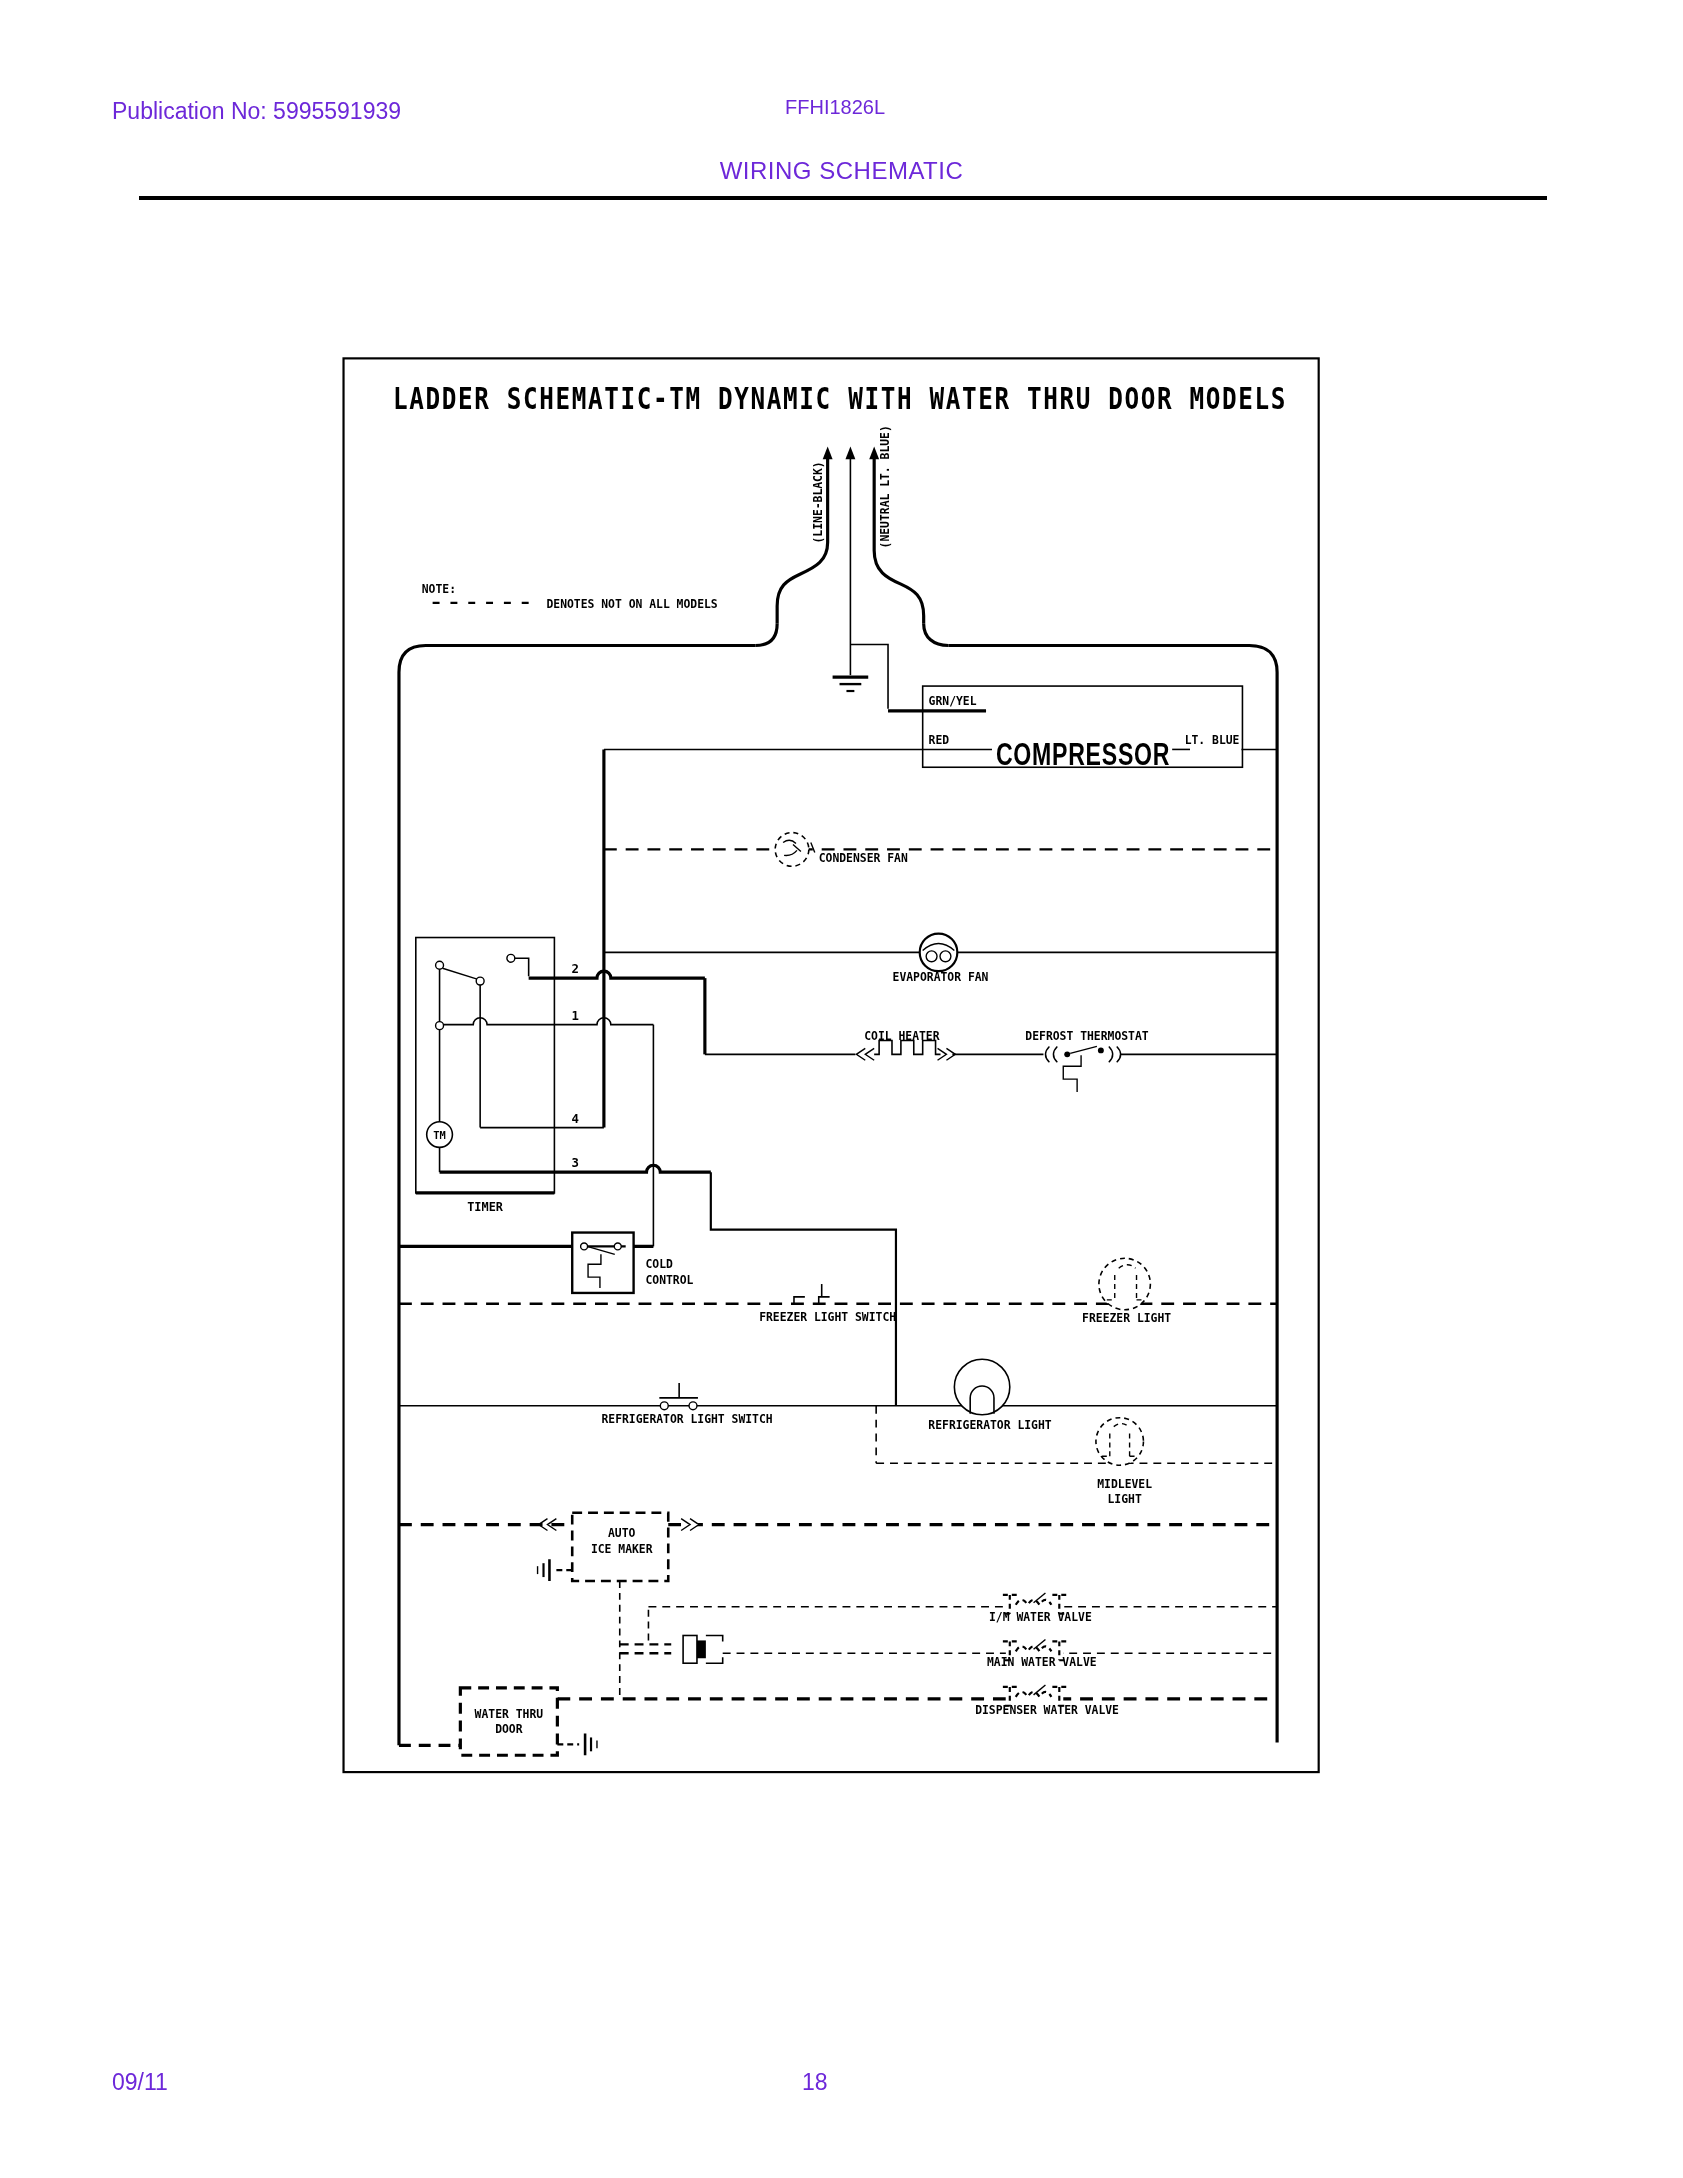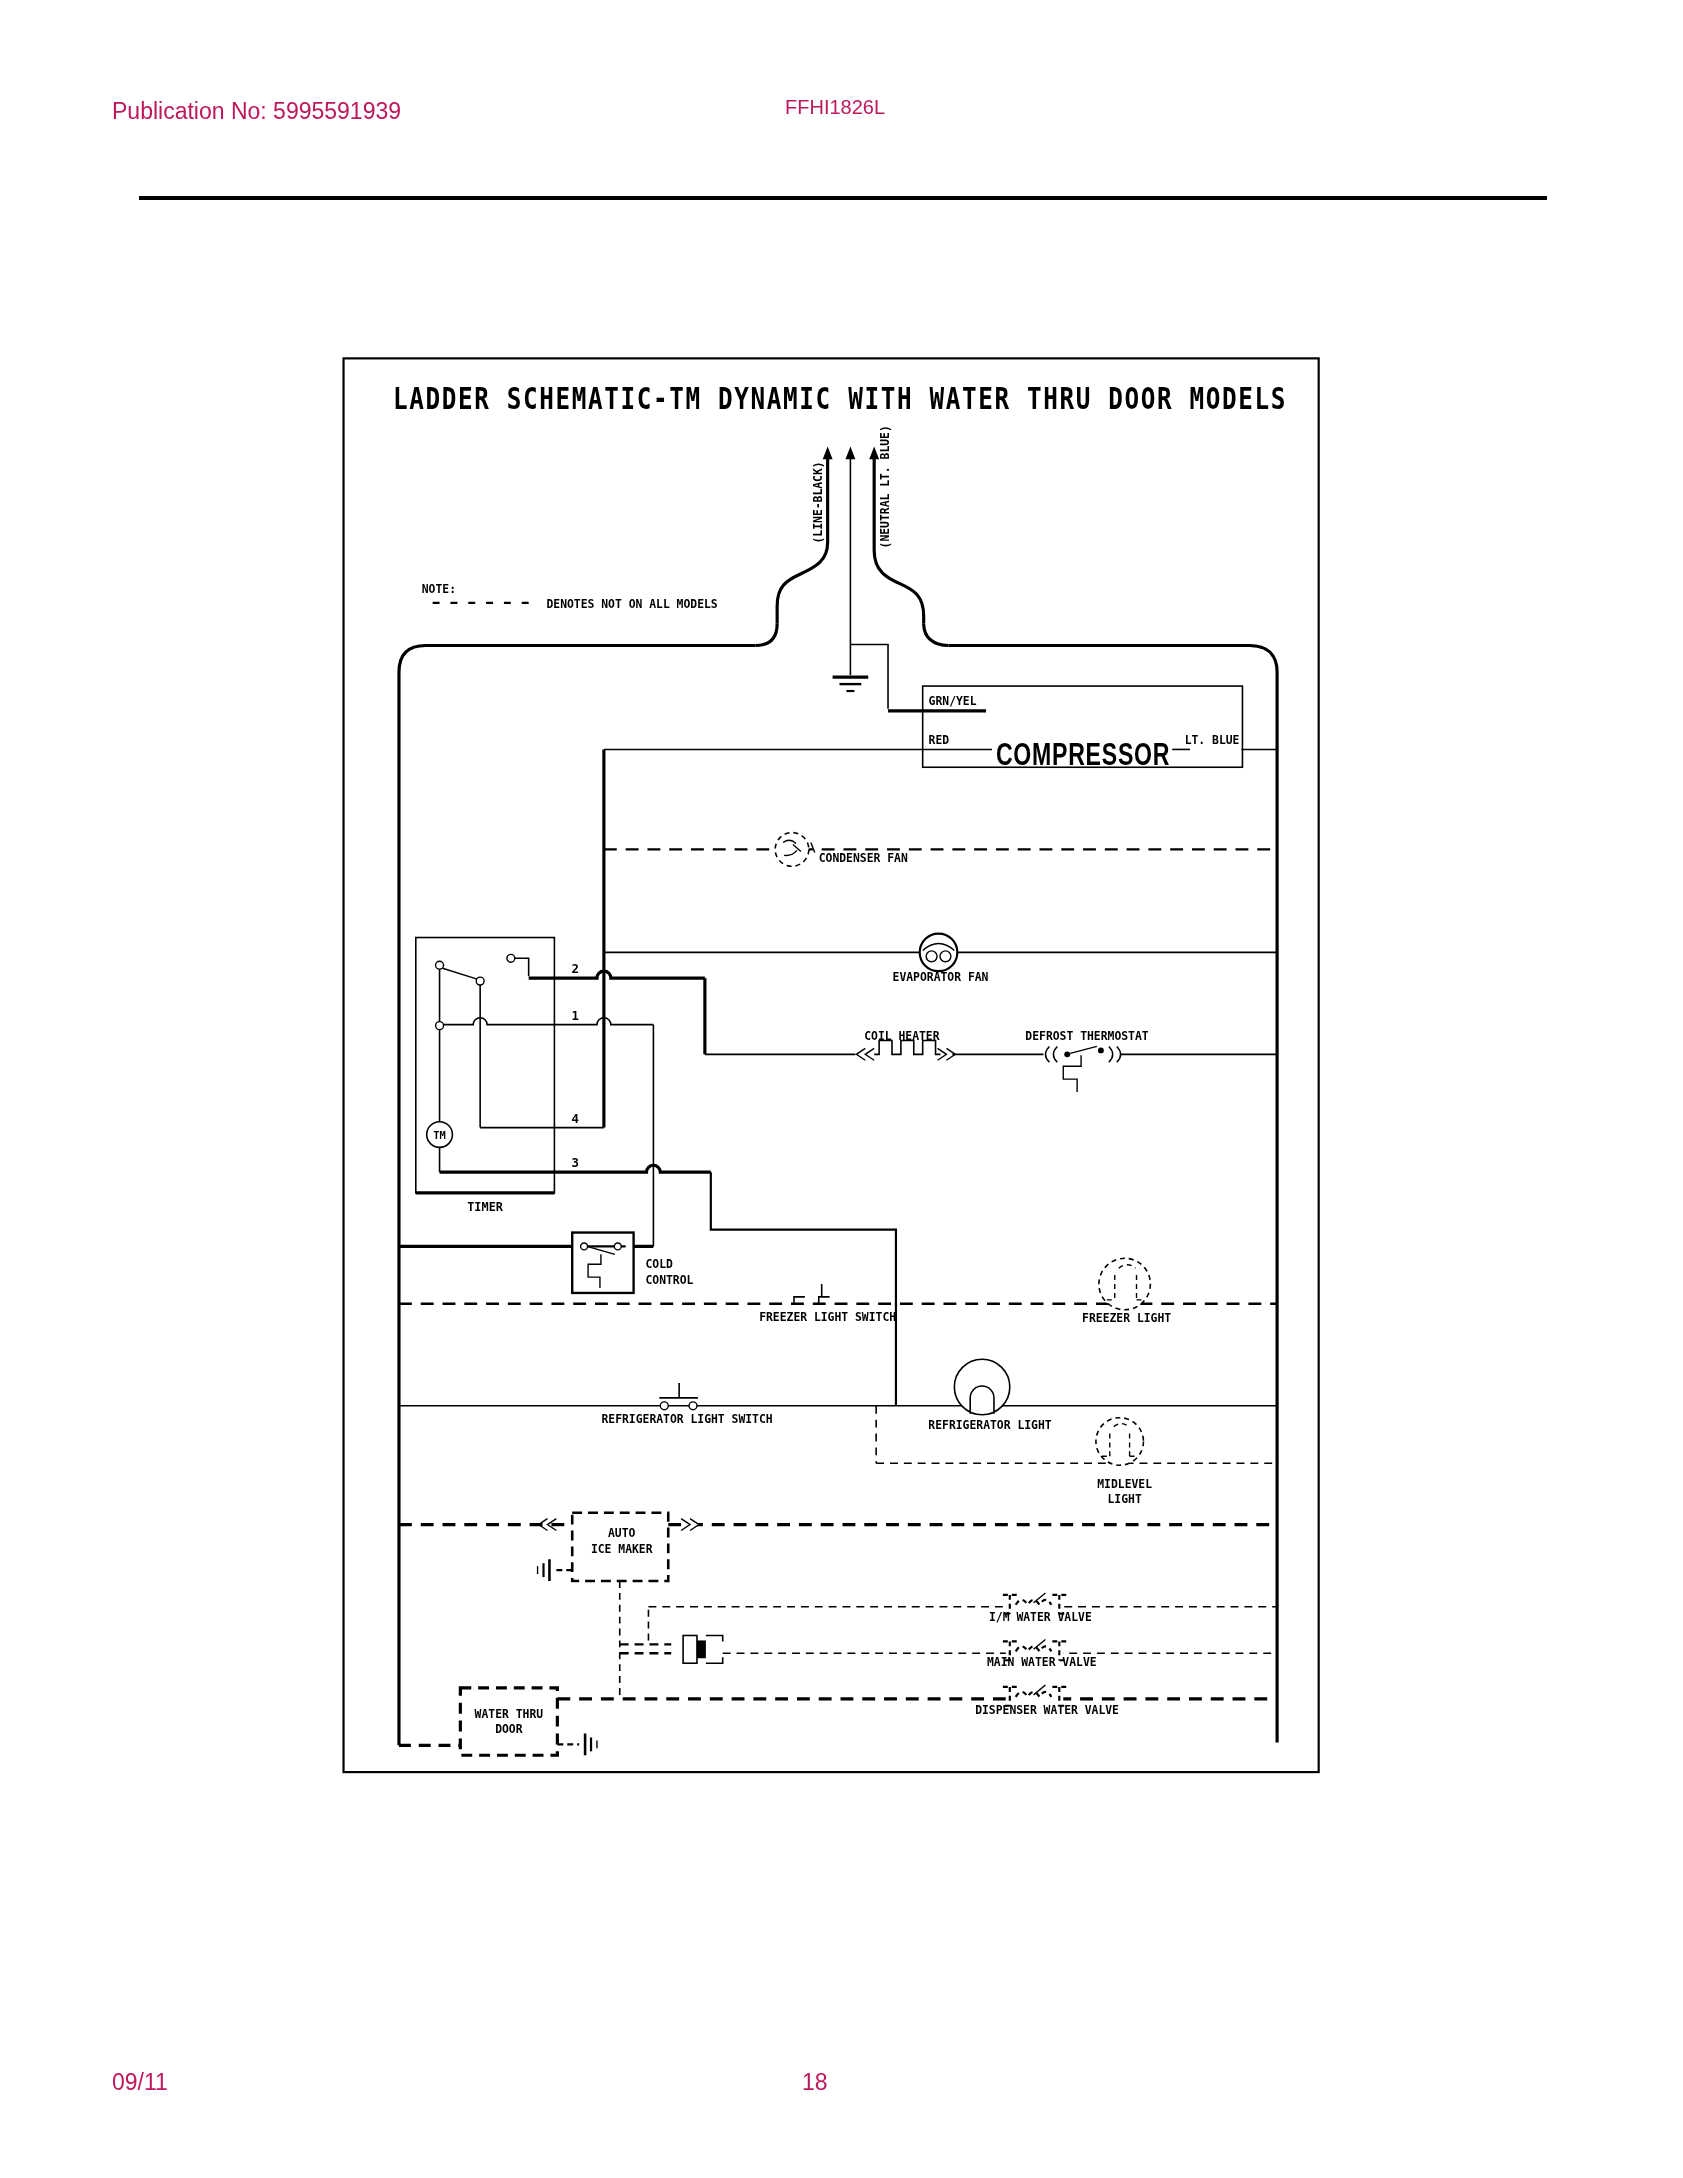--- a/index.html
+++ b/index.html
@@ -1,17 +1,17 @@
 <!DOCTYPE html>
 <html><head>
 <meta charset="utf-8">
 <style>
   html,body{margin:0;padding:0;background:#e8e8e8}
   .page{position:relative;width:1683px;height:2178px;background:#ffffff;
-        font-family:"Liberation Sans",sans-serif;color:#be185d;overflow:hidden}
+        font-family:"Liberation Sans",sans-serif;color:#6d28d9;overflow:hidden}
   .hdr-pub{position:absolute;left:112px;top:98px;font-size:23px}
   .hdr-model{position:absolute;left:785px;top:96px;font-size:20px}
   .hdr-title{position:absolute;left:0;top:157px;width:1683px;text-align:center;
              font-size:24px;letter-spacing:0.5px}
   .rule{position:absolute;left:139px;top:196px;width:1408px;height:4px;background:#000}
   .ftr-date{position:absolute;left:112px;top:2069px;font-size:23px}
   .ftr-page{position:absolute;left:802px;top:2069px;font-size:23px}
   svg{position:absolute;left:0;top:0}
   .s{stroke:#000;fill:none;stroke-linecap:butt;stroke-linejoin:miter}
   .w1{stroke-width:1.6}
@@ -34,20 +34,21 @@
       letter-spacing:1px;fill:#000}
   .tm10{font-size:10.5px}
 </style>
 </head>
 <body>
 
 <div class="page">
 
   <div class="hdr-pub">Publication No: 5995591939</div>
   <div class="hdr-model">FFHI1826L</div>
+  <div class="hdr-title">WIRING SCHEMATIC</div>
   <div class="rule"></div>
 
   <svg width="1683" height="2178" viewBox="0 0 1700 2200">
 
     <rect x="347" y="362" width="985" height="1428" class="s w2"></rect>
 
     <text x="397" y="413" class="t tt" textLength="903" lengthAdjust="spacingAndGlyphs">LADDER SCHEMATIC-TM DYNAMIC WITH WATER THRU DOOR MODELS</text>
 
     <g>
       <text x="426" y="599" class="t ts">NOTE:</text>

